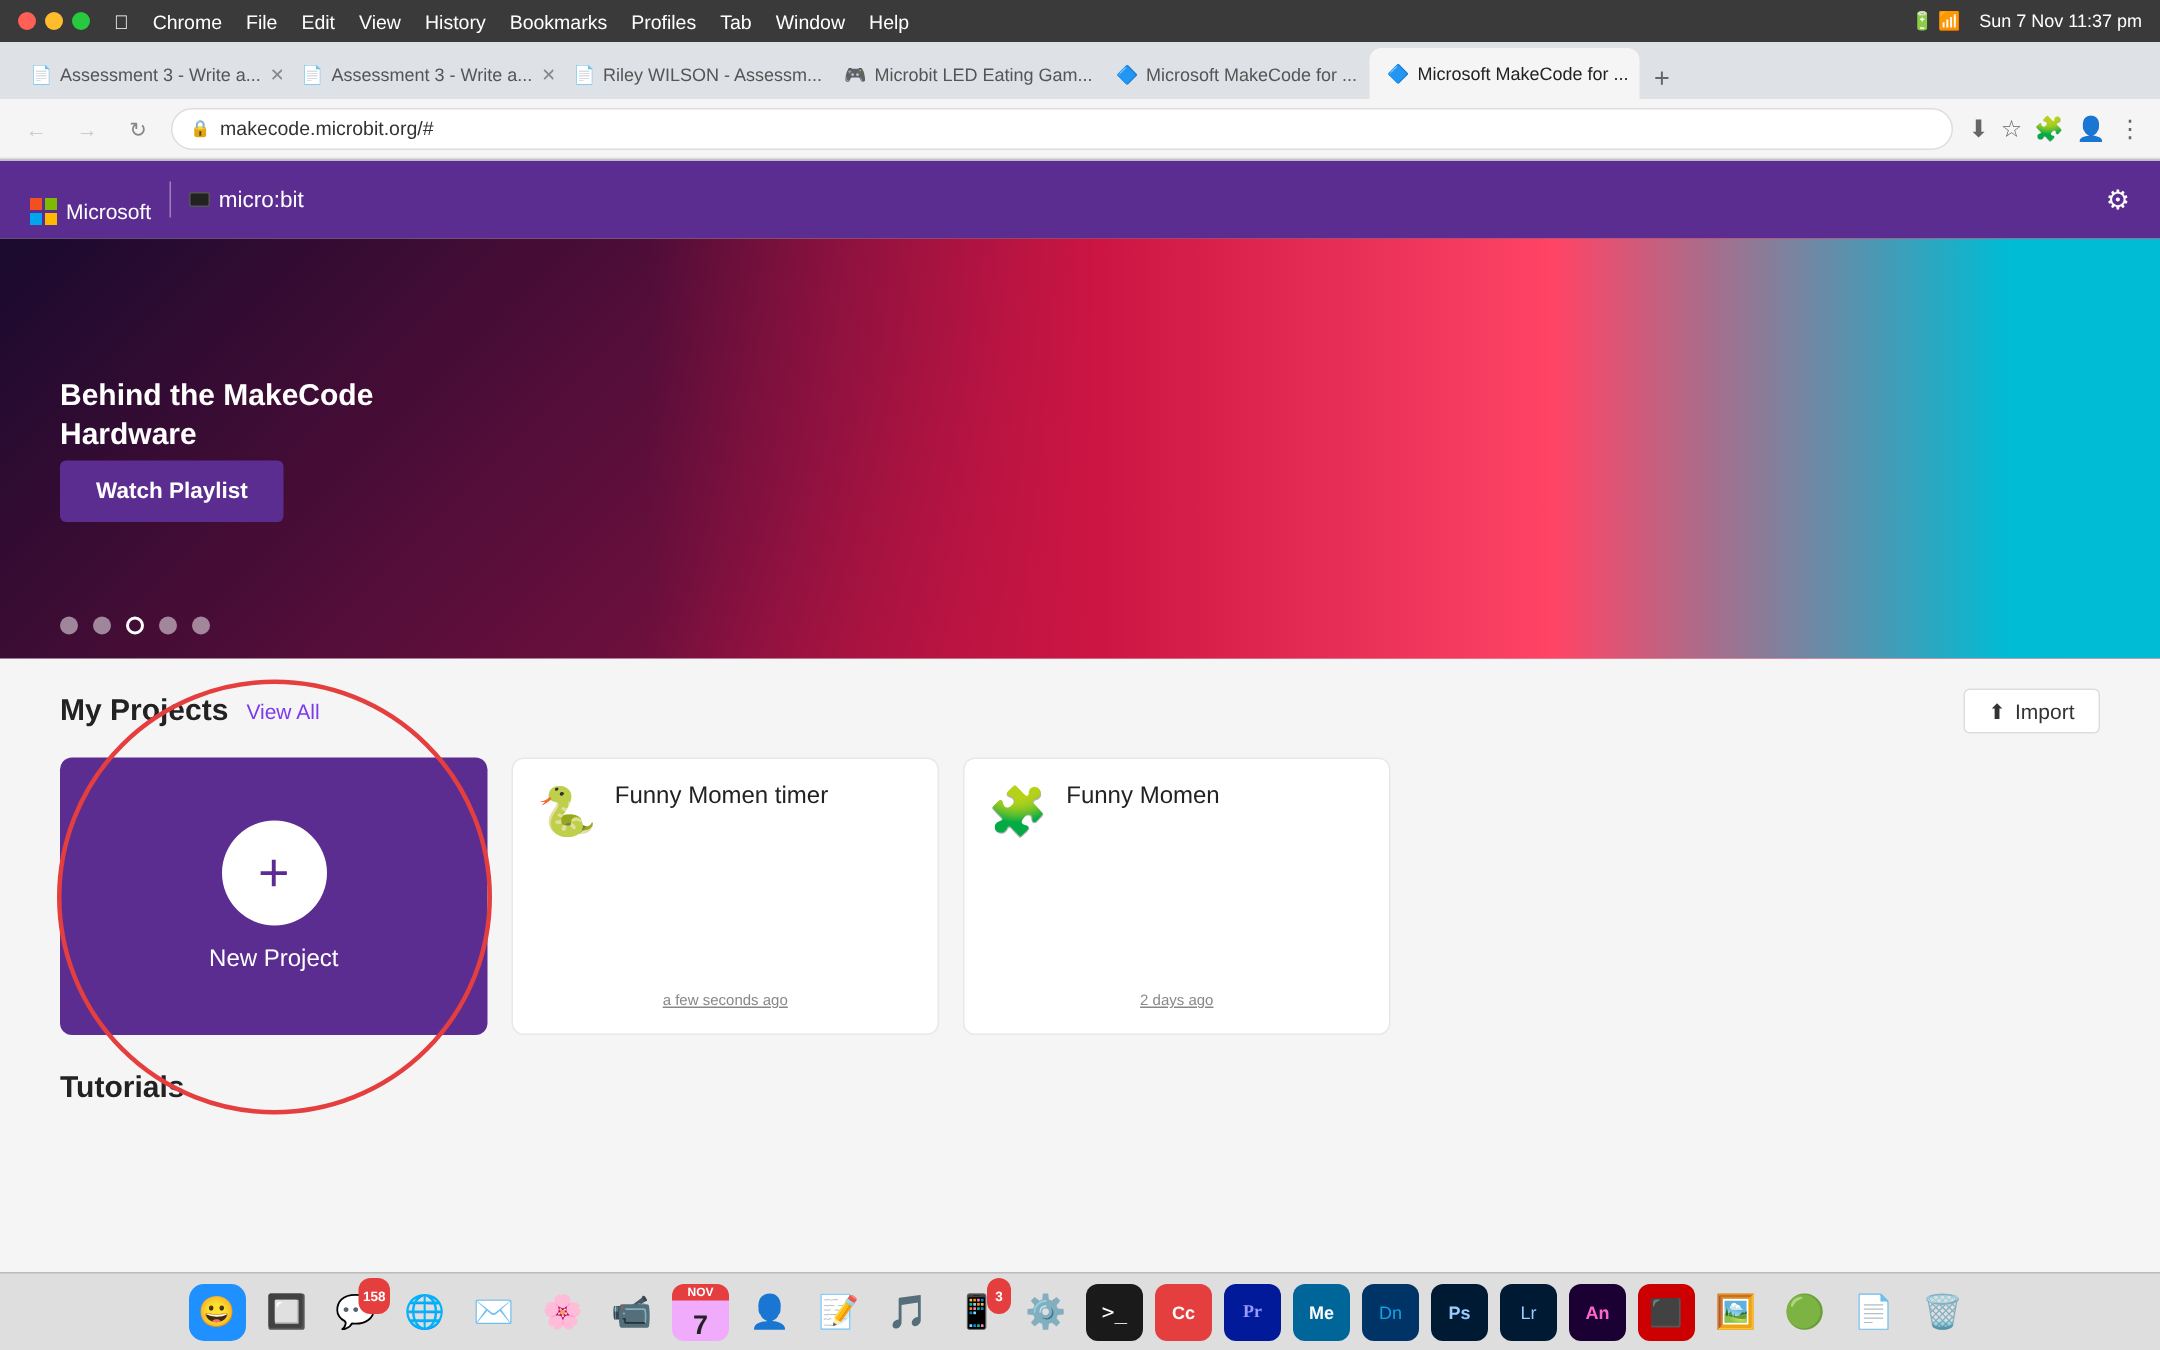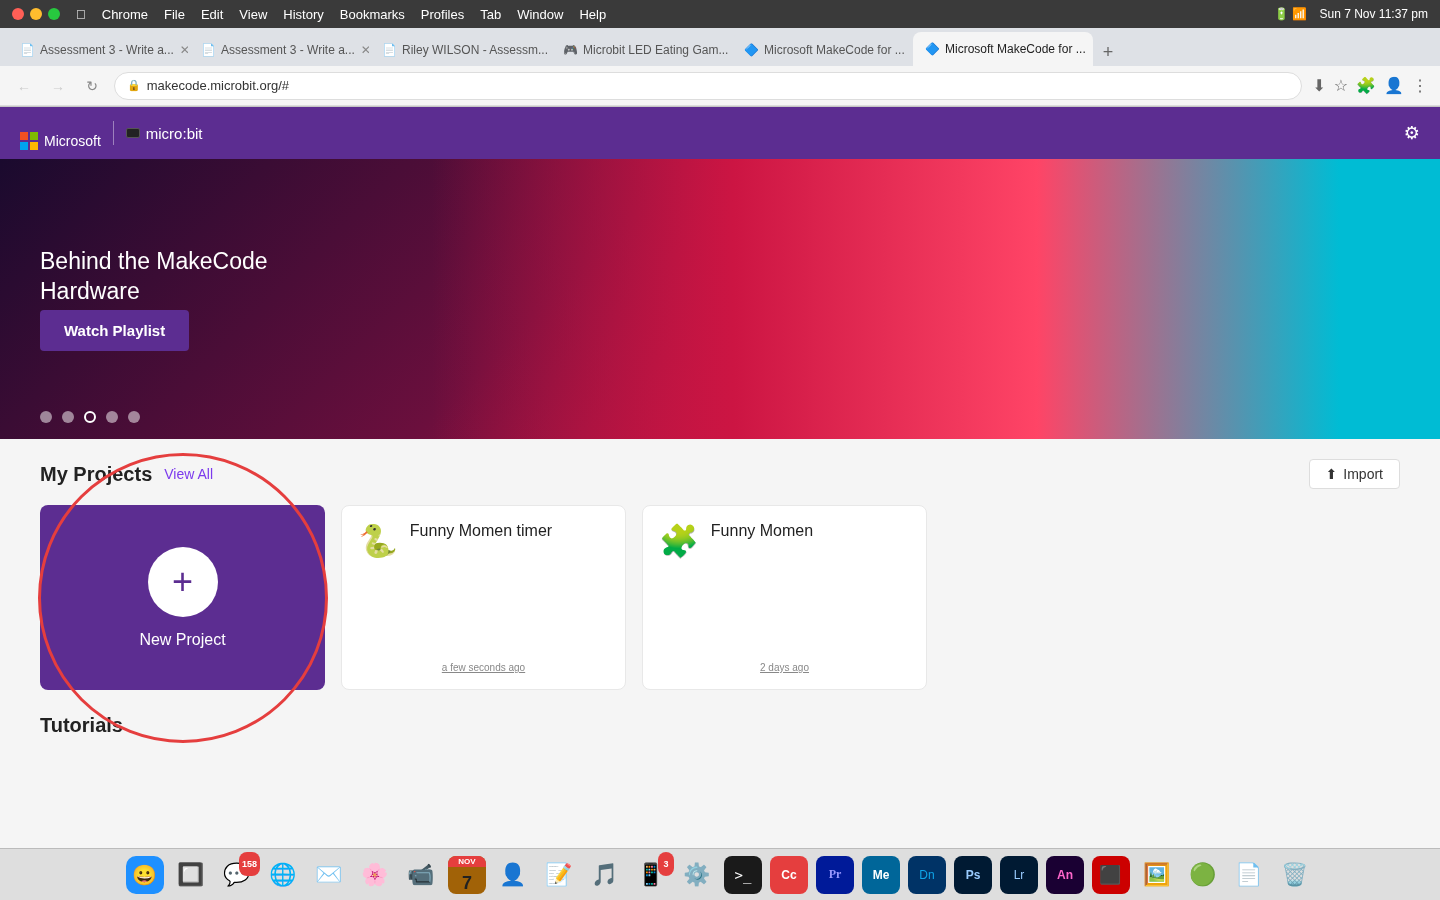--- a/index.html
+++ b/index.html
@@ -128,21 +128,21 @@
     .hero {
       height: 280px;
       background: linear-gradient(135deg, #1a0a2e 0%, #6b0f3d 40%, #cc1543 70%, #ff3366 100%);
       position: relative;
       overflow: hidden;
       display: flex;
       align-items: center;
       padding: 0 40px;
     }
     .hero-content { z-index: 2; position: relative; }
-    .hero-title { color: #fff; font-size: 23px; font-weight: 400; line-height: 1.3; margin-bottom: 4px; }
+    .hero-title { color: #fff; font-size: 20px; font-weight: 700; line-height: 1.3; margin-bottom: 4px; }
     .watch-btn {
       background: #5c2d91;
       color: #fff;
       border: none;
       padding: 12px 24px;
       border-radius: 4px;
       font-size: 15px;
       font-weight: 600;
       cursor: pointer;
     }
@@ -493,21 +493,21 @@
   </div>
   <div class="dock-icon">
     <span>✉️</span>
   </div>
   <div class="dock-icon">
     <span>🌸</span>
   </div>
   <div class="dock-icon">
     <span>📹</span>
   </div>
-  <div class="dock-icon" style="position:relative; background:#a16207; border-radius:8px; overflow:hidden; flex-direction:column; justify-content:flex-end;">
+  <div class="dock-icon" style="position:relative; background:#f0abfc; border-radius:8px; overflow:hidden; flex-direction:column; justify-content:flex-end;">
     <div style="background:#e53e3e; width:100%; text-align:center; font-size:8px; color:#fff; font-weight:700; position:absolute; top:0; left:0; padding:1px 0;">NOV</div>
     <span style="font-size:18px; font-weight:700; color:#222; margin-top:10px;">7</span>
   </div>
   <div class="dock-icon">
     <span>👤</span>
   </div>
   <div class="dock-icon">
     <span>📝</span>
   </div>
   <div class="dock-icon">

